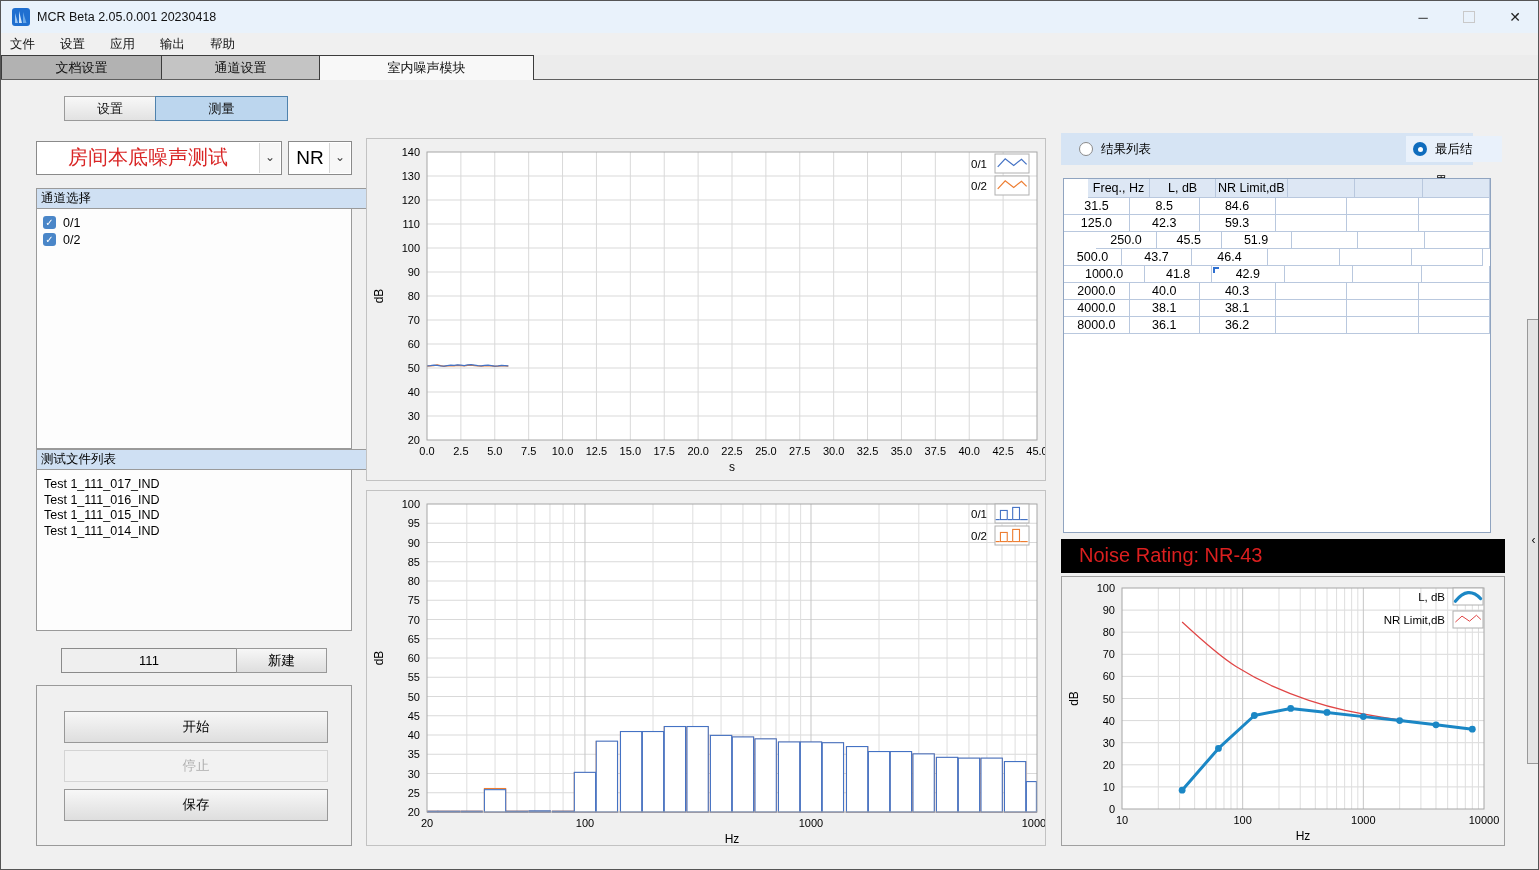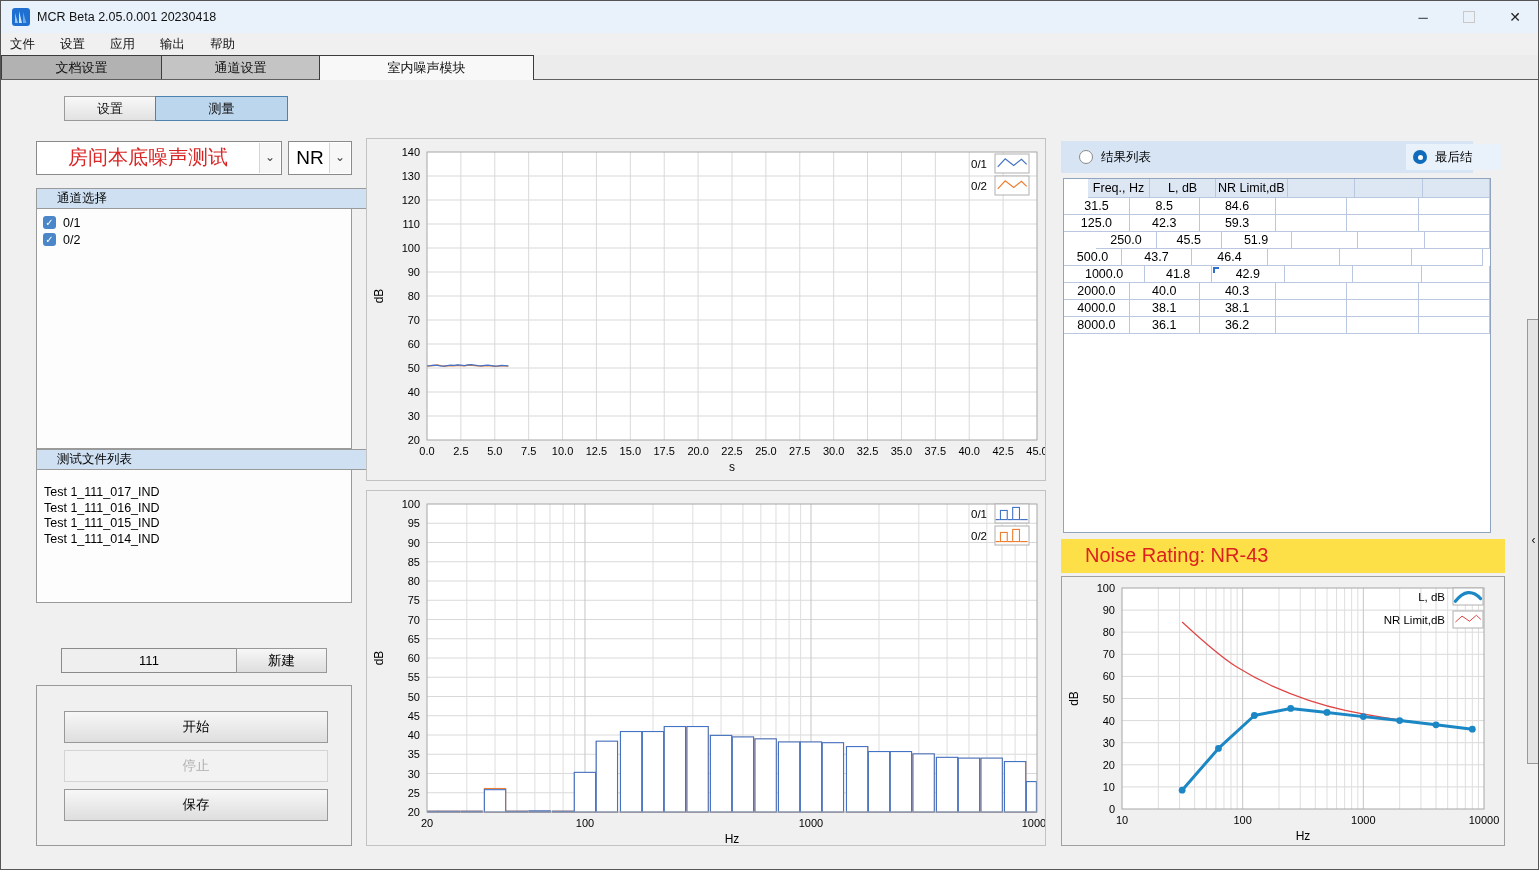--- a/index.html
+++ b/index.html
@@ -37,26 +37,26 @@
   .combo-test{left:35px;top:140px;width:246px;height:34px;}
   .combo-test-text{display:block;margin-right:22px;text-align:center;line-height:31px;
         font-size:20px;font-family:"Liberation Serif",serif;color:#d92525;white-space:nowrap;}
   .combo-nr{left:287px;top:140px;width:64px;height:34px;}
   .combo-nr-text{display:block;margin-right:20px;text-align:center;line-height:31px;
         font-size:19px;color:#000;}
   .dd-btn{position:absolute;right:1px;top:1px;bottom:1px;width:20px;background:#f7f7f7;
         border-left:1px solid #d5d5d5;text-align:center;color:#444;font-size:12px;line-height:29px;}
   .section-header{position:absolute;left:35px;width:340px;height:21px;background:#cfe0f3;
         border:1px solid #9a9a9a;box-sizing:border-box;font-size:12.5px;line-height:19px;
-        padding-left:20px;color:#000;}
+        padding-left:4px;color:#000;}
   .hdr-channels{top:187px;} .hdr-files{top:448px;}
   .listbox{position:absolute;left:35px;width:316px;background:#fdfdfd;border:1px solid #9a9a9a;
         border-top:none;box-sizing:border-box;}
   .list-channels{top:208px;height:240px;padding-top:5px;}
-  .list-files{top:469px;height:133px;padding-top:15px;}
+  .list-files{top:469px;height:161px;padding-top:7px;}
   .channel-row{display:flex;align-items:center;height:17px;padding-left:6px;font-size:12.5px;}
   .cb{width:13px;height:13px;background:#4a86c8;border-radius:3px;color:#fff;font-size:10px;
       line-height:13px;text-align:center;margin-right:7px;}
   .file-item{font-size:12.5px;line-height:15.5px;padding-left:7px;color:#000;white-space:nowrap;}
   .name-input{position:absolute;left:60px;top:647px;width:176px;height:25px;box-sizing:border-box;
       border:1px solid #8a8a8a;background:#efefef;text-align:center;font-size:13px;}
   .btn{box-sizing:border-box;border:1px solid #989898;background:linear-gradient(#f7f7f7,#dedede);
       text-align:center;font-size:13.5px;color:#000;}
   .new-btn{position:absolute;left:235px;top:647px;width:91px;height:25px;line-height:23px;}
   .group-box{position:absolute;left:35px;top:684px;width:316px;height:161px;
@@ -64,40 +64,40 @@
   .action-btn{position:absolute;left:63px;width:264px;height:32px;line-height:30px;}
   .btn-start{top:710px;} .btn-stop{top:749px;} .btn-save{top:788px;}
   .btn-disabled{background:#f2f2f2;color:#aeaeae;border-color:#d4d4d4;}
   
   .chart-panel{position:absolute;background:#f0f0f0;border:1px solid #c2c2c2;box-sizing:border-box;}
   .panel-time{left:365px;top:137px;width:680px;height:343px;}
   .panel-spectrum{left:365px;top:489px;width:680px;height:356px;}
   .panel-nr{left:1060px;top:575px;width:444px;height:270px;border-color:#a0a0a0;}
   .chart-panel svg{display:block;}
   
-  .radio-row{position:absolute;left:1060px;top:140px;width:412px;height:32px;background:#d6e4f4;}
+  .radio-row{position:absolute;left:1060px;top:132px;width:412px;height:32px;background:#d6e4f4;}
   .radio{position:absolute;width:14px;height:14px;border-radius:50%;box-sizing:border-box;top:9px;}
   .radio-off{left:18px;border:1px solid #8a8a8a;background:#fff;}
   .radio-on{left:352px;background:#0f6cbd;}
   .radio-on::after{content:"";position:absolute;left:4.5px;top:4.5px;width:5px;height:5px;
       border-radius:50%;background:#fff;}
   .radio-label{position:absolute;top:0;line-height:32px;font-size:12.5px;color:#000;}
   .lbl-list{left:40px;} .lbl-last{left:374px;}
   .last-box{position:absolute;left:345px;top:3px;width:96px;height:26px;background:#e9f1fb;}
   .results-table{position:absolute;left:1062px;top:177px;width:428px;height:355px;background:#fff;
       border:1px solid #90a4c0;box-sizing:border-box;overflow:hidden;}
   .tr{display:flex;height:17px;}
   .tr-head{height:19px;background:#dde7f4;margin-left:24px;}
   .tc{box-sizing:border-box;border-right:1px solid #b9c8de;border-bottom:1px solid #b9c8de;
       text-align:center;font-size:12.5px;line-height:16px;position:relative;color:#000;}
   .tr-head .tc{line-height:18px;}
   .cell-marker{position:absolute;left:1px;top:1px;width:6px;height:6px;
       border-left:2px solid #2d6fd1;border-top:2px solid #2d6fd1;box-sizing:border-box;}
-  .banner{position:absolute;left:1060px;top:538px;width:444px;height:34px;background:#fde047;
-      font-size:20px;line-height:33px;padding-left:24px;box-sizing:border-box;color:#dc1f1f;}
+  .banner{position:absolute;left:1060px;top:538px;width:444px;height:34px;background:#000000;
+      font-size:20px;line-height:33px;padding-left:18px;box-sizing:border-box;color:#dc1f1f;}
   
   .splitter{position:absolute;left:1526px;top:318px;width:13px;height:445px;background:#e4e4e4;
       border:1px solid #999;box-sizing:border-box;}
   .splitter-chevron{position:absolute;left:0;right:0;top:50%;margin-top:-9px;text-align:center;
       font-size:12px;color:#111;}
 </style>
 </head>
 <body>
 
 <div class="app">

